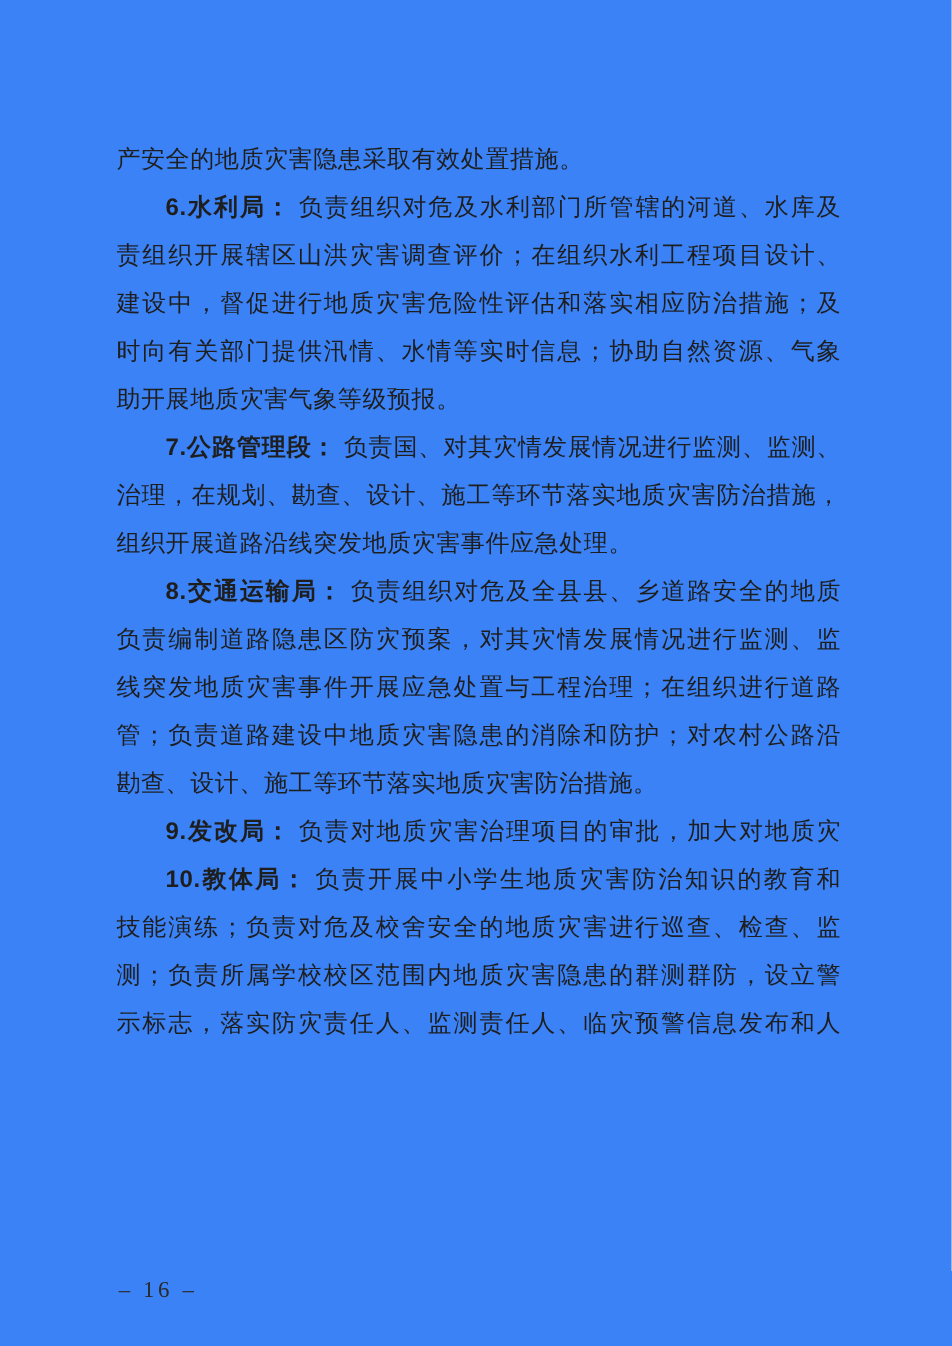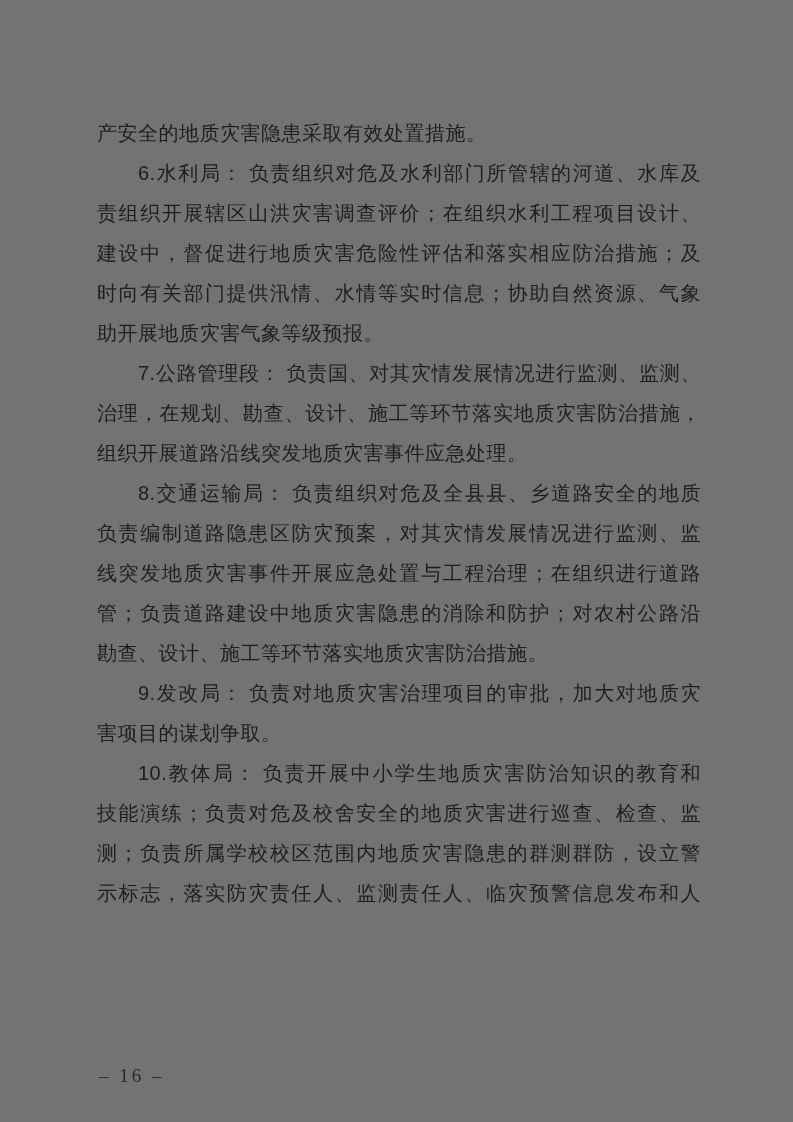--- a/index.html
+++ b/index.html
@@ -5,21 +5,21 @@
   html, body {
     margin: 0;
     padding: 0;
     background: #e8e8e8;
   }
   .page {
     position: relative;
     width: 793px;
     height: 1122px;
     margin: 0 auto;
-    background: #737373;
+    background: #3b82f6;
     overflow: hidden;
     font-family: "Liberation Serif", serif;
     color: #1e1e1e;
   }
   .text-block {
     position: absolute;
     left: 97px;
     top: 113px;
     width: 604px;
   }
@@ -35,21 +35,21 @@
     white-space: normal;
   }
   .line.end {
     text-align: left;
     text-align-last: left;
   }
   .line.indent {
     text-indent: 41px;
   }
   .hd {
-    font-weight: 400;
+    font-weight: 700;
     font-family: "Liberation Sans", sans-serif;
     padding-right: 6px;
   }
   .footer {
     position: absolute;
     left: 99px;
     top: 1038px;
     height: 26px;
     line-height: 26px;
     font-size: 19px;
@@ -72,20 +72,19 @@
       <div class="line end"><span>助开展地质灾害气象等级预报。</span></div>
       <div class="line indent"><b class="hd">7.公路管理段：</b><span>负责国、对其灾情发展情况进行监测、监测、</span></div>
       <div class="line"><span>治理，在规划、勘查、设计、施工等环节落实地质灾害防治措施，</span></div>
       <div class="line end"><span>组织开展道路沿线突发地质灾害事件应急处理。</span></div>
       <div class="line indent"><b class="hd">8.交通运输局：</b><span>负责组织对危及全县县、乡道路安全的地质</span></div>
       <div class="line"><span>负责编制道路隐患区防灾预案，对其灾情发展情况进行监测、监</span></div>
       <div class="line"><span>线突发地质灾害事件开展应急处置与工程治理；在组织进行道路</span></div>
       <div class="line"><span>管；负责道路建设中地质灾害隐患的消除和防护；对农村公路沿</span></div>
       <div class="line end"><span>勘查、设计、施工等环节落实地质灾害防治措施。</span></div>
       <div class="line indent"><b class="hd">9.发改局：</b><span>负责对地质灾害治理项目的审批，加大对地质灾</span></div>
-      <div class="line end"><span>害项目的谋划争取。</span></div>
       <div class="line indent"><b class="hd">10.教体局：</b><span>负责开展中小学生地质灾害防治知识的教育和</span></div>
       <div class="line"><span>技能演练；负责对危及校舍安全的地质灾害进行巡查、检查、监</span></div>
       <div class="line"><span>测；负责所属学校校区范围内地质灾害隐患的群测群防，设立警</span></div>
       <div class="line"><span>示标志，落实防灾责任人、监测责任人、临灾预警信息发布和人</span></div>
     </div>
   <div class="footer">– 16 –</div>
 </div>
 
 </body></html>

